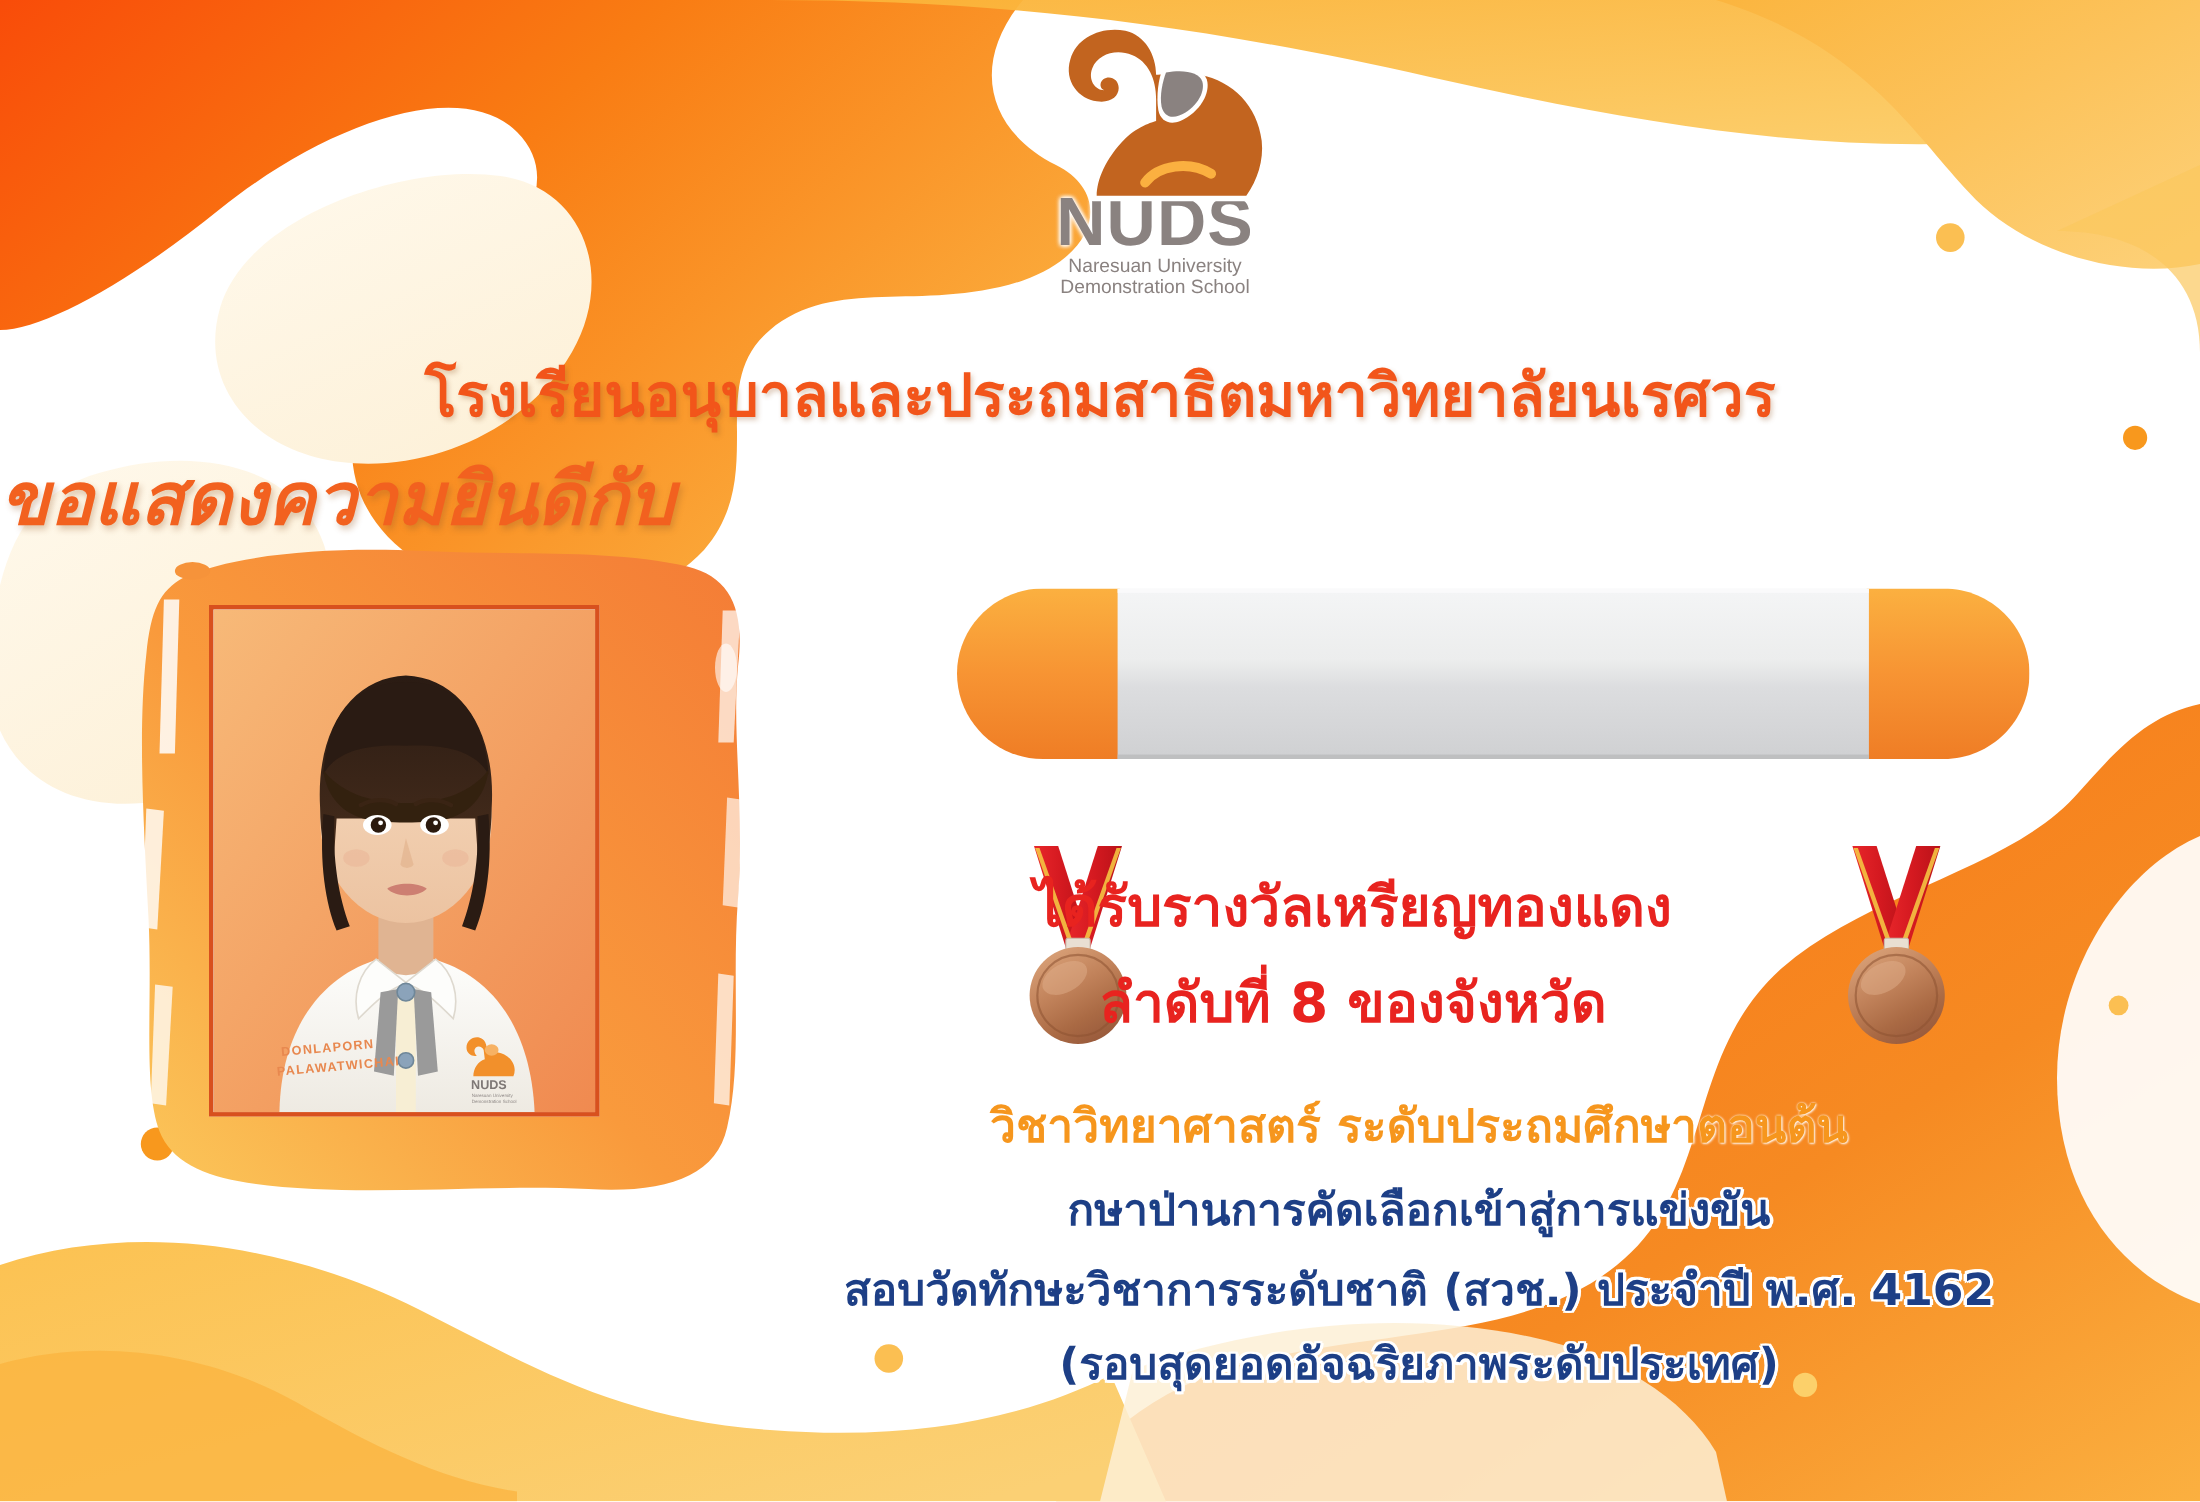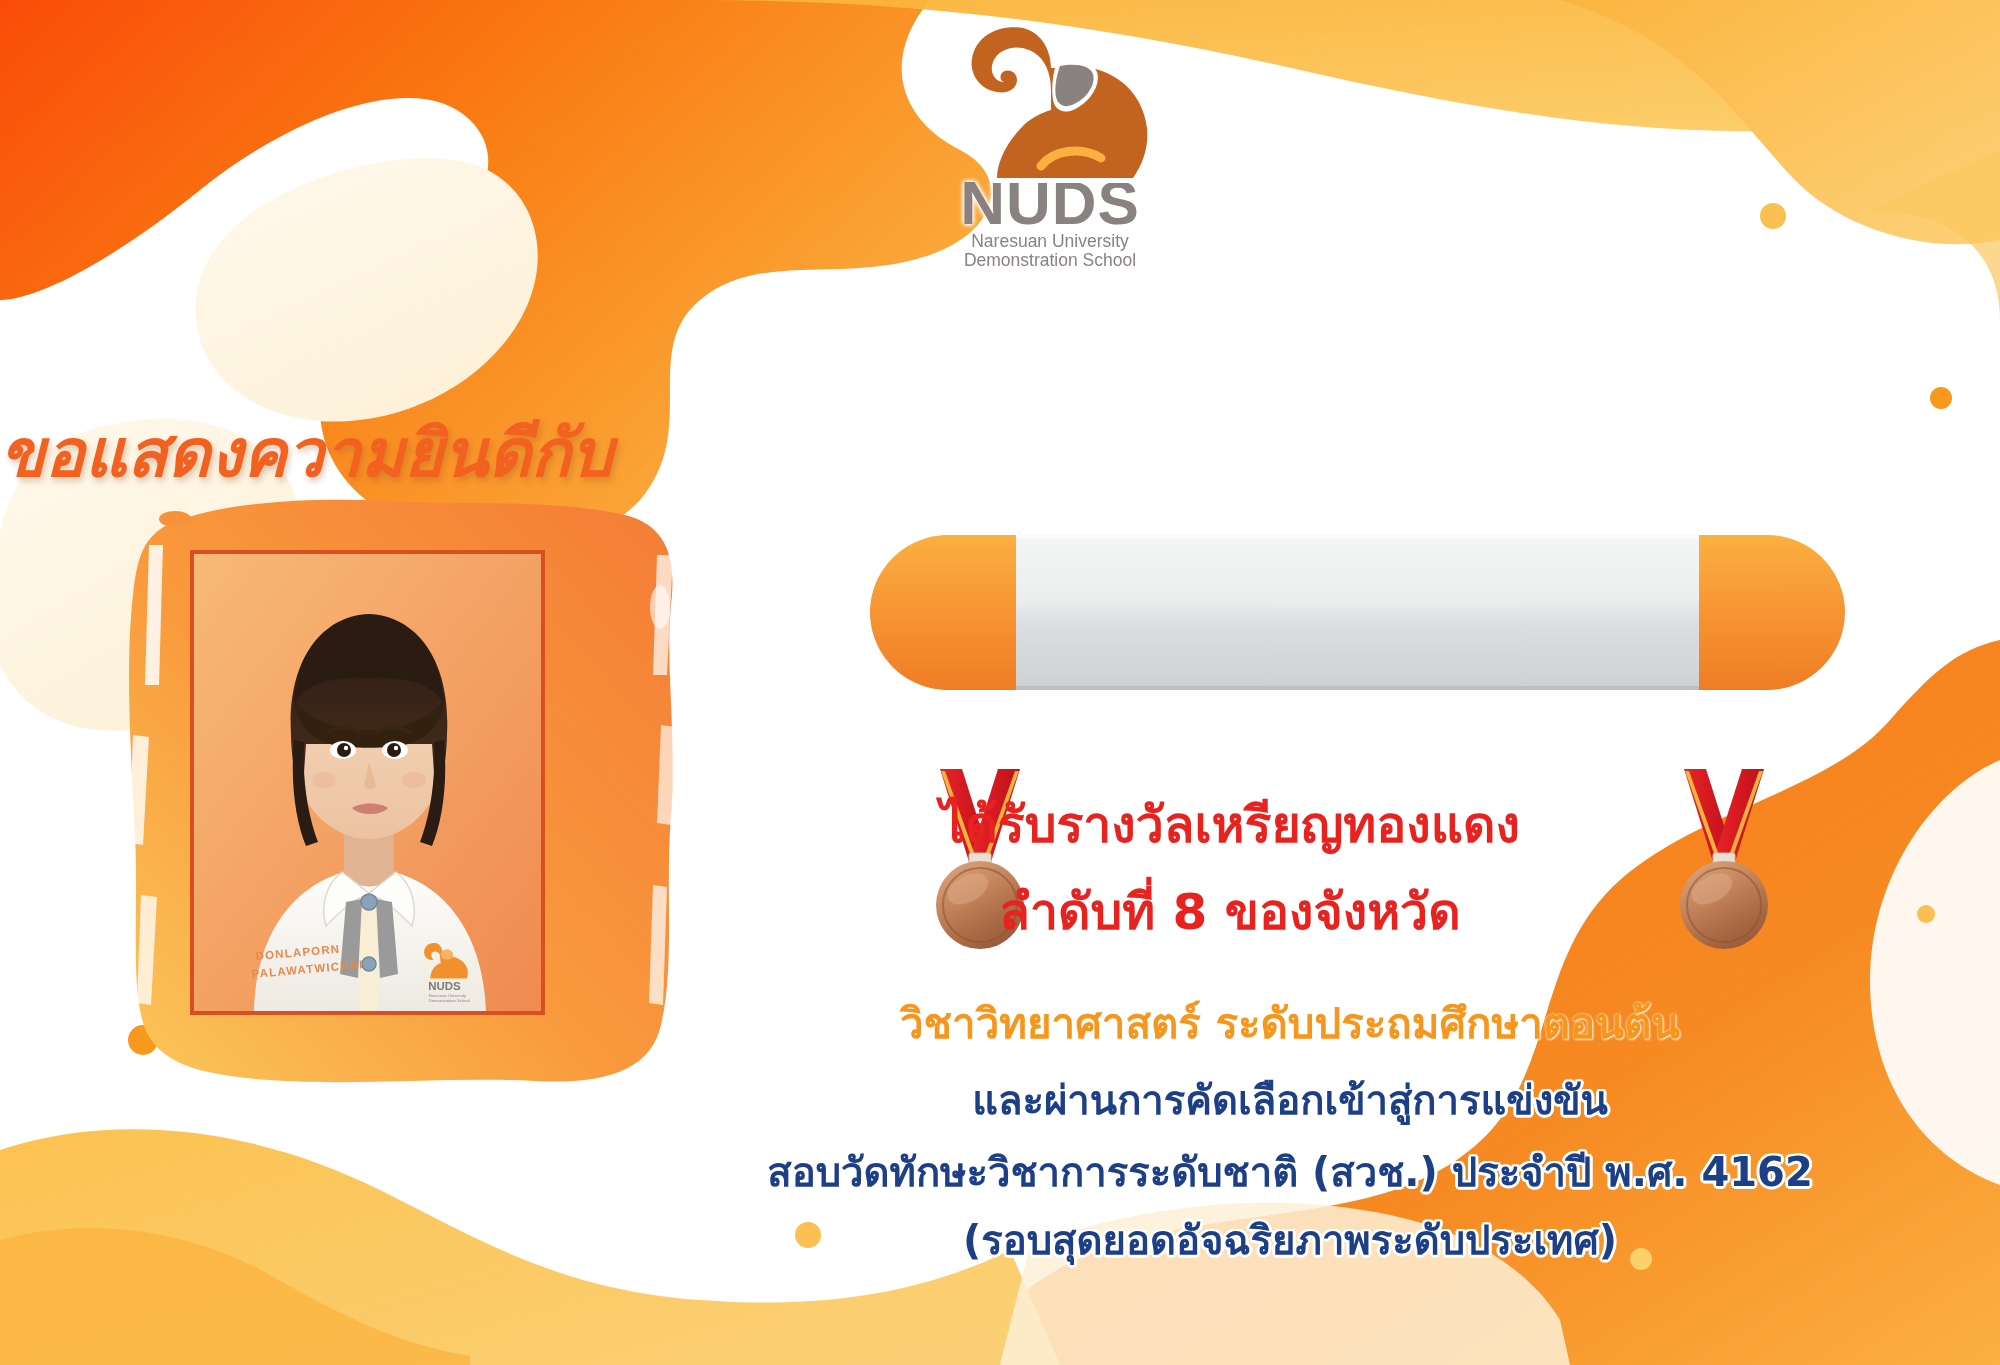--- a/index.html
+++ b/index.html
@@ -254,20 +254,21 @@
         </g>
       </svg>
     </div>
     <div id="logo-word">NUDS</div>
     <div id="logo-sub">
       <div>Naresuan University</div>
       <div>Demonstration School</div>
     </div>
   </div>
 
+  <div class="head-line1">โรงเรียนอนุบาลและประถมสาธิตมหาวิทยาลัยนเรศวร</div>
   <div class="head-line2">ขอแสดงความยินดีกับ</div>
 
   <div id="photo-area">
     <svg id="brush" viewBox="0 0 600 620">
       <defs>
         <linearGradient id="gBrush" x1="0" y1="1" x2="1" y2="0">
           <stop offset="0%" stop-color="#fbc75a"></stop>
           <stop offset="45%" stop-color="#f99a3c"></stop>
           <stop offset="100%" stop-color="#f47c36"></stop>
         </linearGradient>
@@ -438,17 +439,17 @@
       <circle cx="52" cy="140" r="37" fill="none" stroke="#8d5232" stroke-width="2" opacity="0.55"></circle>
       <ellipse cx="40" cy="124" rx="22" ry="13" fill="#e2b28d" opacity="0.45" transform="rotate(-28 40 124)"></ellipse>
     </svg>
   </div>
 
   <div class="award-line" id="award1">ได้รับรางวัลเหรียญทองแดง</div>
   <div class="award-line" id="award2">ลำดับที่ 8 ของจังหวัด</div>
 
   <div id="subject">วิชาวิทยาศาสตร์ ระดับประถมศึกษาตอนต้น</div>
 
-  <div class="navy-line" id="navy1">และผ่านการคัดเลือกเข้าสู่การแข่งขัน</div>
+  <div class="navy-line" id="navy1">กษาป่านการคัดเลือกเข้าสู่การแข่งขัน</div>
   <div class="navy-line" id="navy2">สอบวัดทักษะวิชาการระดับชาติ (สวช.) ประจำปี พ.ศ. 4162</div>
   <div class="navy-line" id="navy3">(รอบสุดยอดอัจฉริยภาพระดับประเทศ)</div>
 
 </div>
 
 </body></html>

